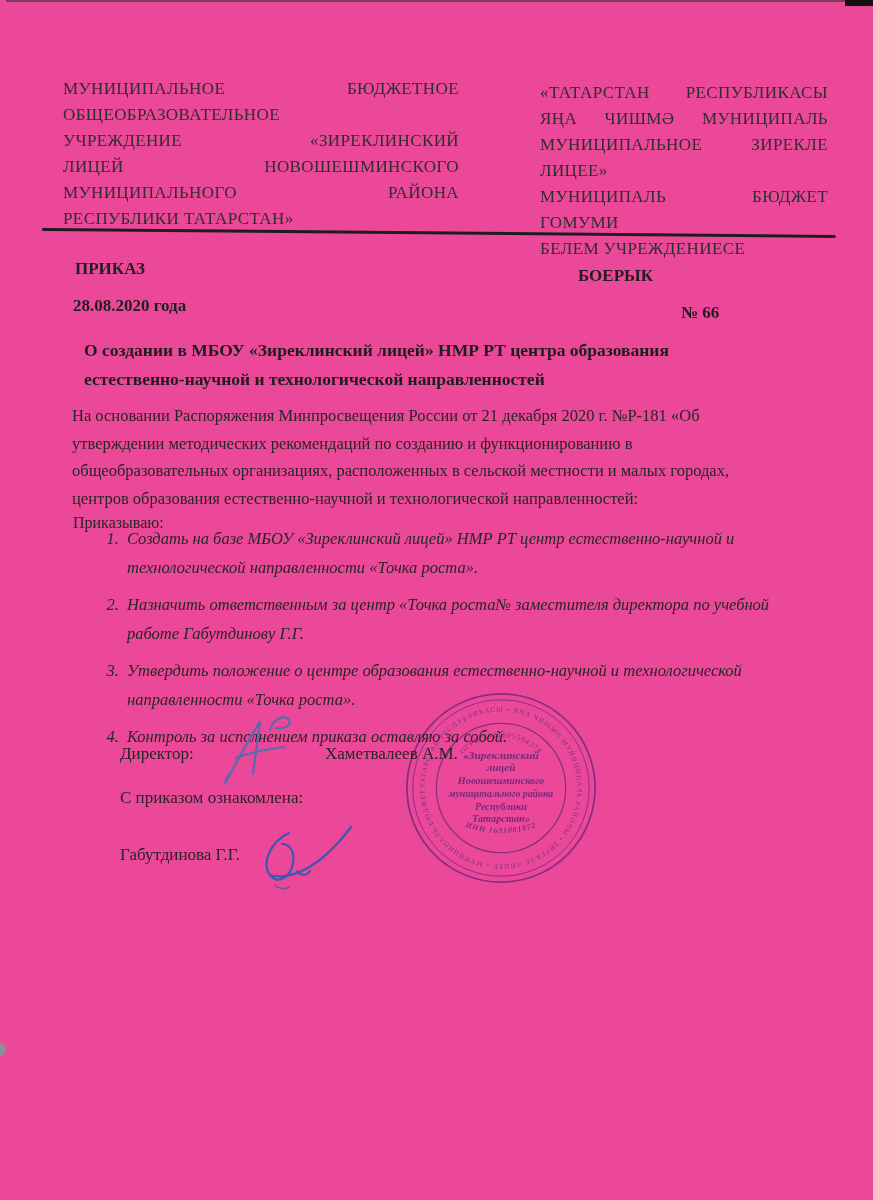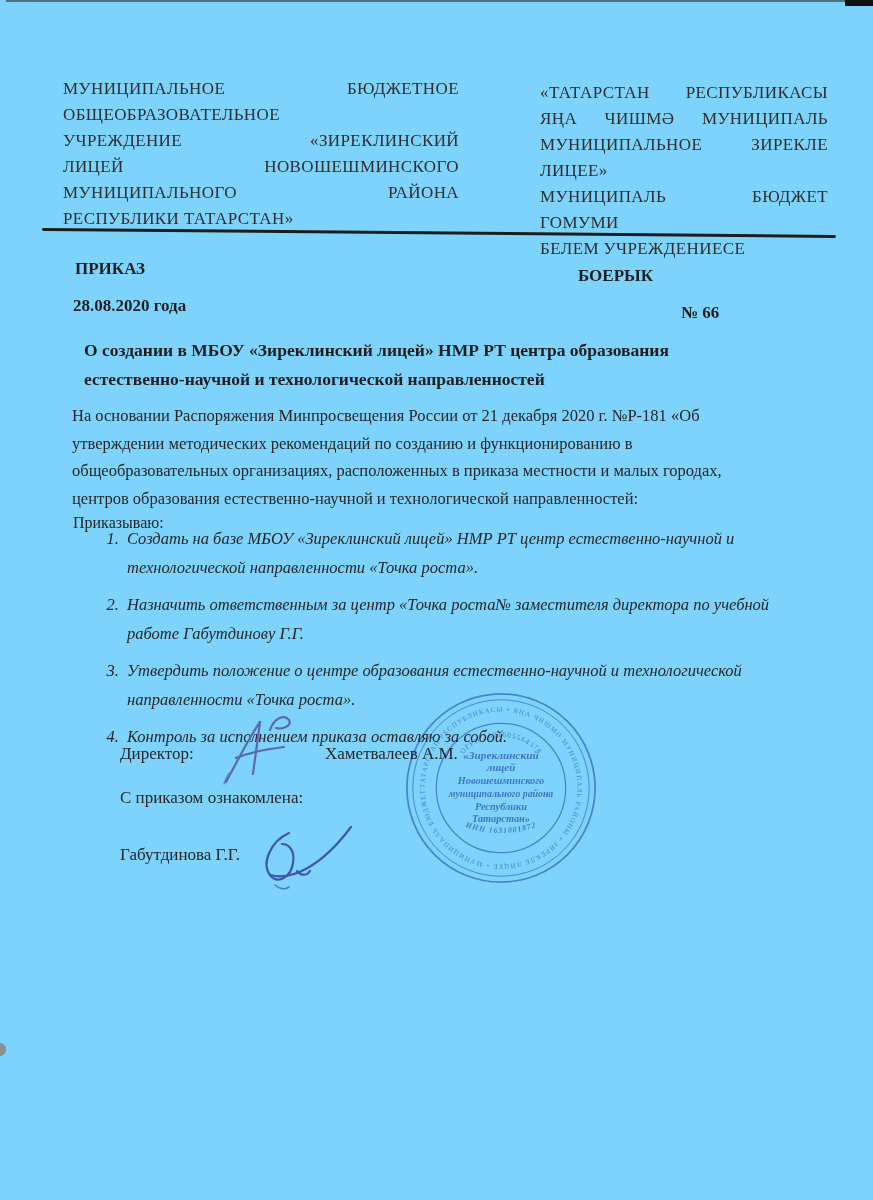--- a/index.html
+++ b/index.html
@@ -1,20 +1,20 @@
 <!DOCTYPE html>
 <html><head>
 <meta charset="utf-8">
 <style>
   * { margin:0; padding:0; box-sizing:border-box; }
   html,body { width:873px; height:1200px; }
   body { background:#ffffff; }
   .page {
     position:relative; width:873px; height:1200px;
-    background:#7dd3fc; overflow:hidden;
+    background:#ec4899; overflow:hidden;
     font-family:"Liberation Serif", serif; color:#242424;
   }
   
   .scan-top-line { position:absolute; top:0; left:6px; right:0; height:2px; background:#3a3a3a; opacity:.65; }
   .scan-corner-mark { position:absolute; top:0; right:0; width:28px; height:6px; background:#111; }
   .scan-left-dot { position:absolute; left:0; top:1043px; width:6px; height:13px; background:#8a9096; border-radius:0 6px 6px 0; }
 
   
   .hdr { position:absolute; font-size:17px; line-height:26px; letter-spacing:.4px; color:#2e2e2e; }
   .hdr-left { left:63px; top:76px; width:396px; }
@@ -91,21 +91,21 @@
   <div class="lbl lbl-num">№ 66</div>
 
   <div class="doc-title">
       <div>О создании в МБОУ «Зиреклинский лицей» НМР РТ центра образования</div>
       <div>естественно-научной и технологической направленностей</div>
     </div>
 
   <div class="preamble">
       <div>На основании Распоряжения Минпросвещения России от 21 декабря 2020 г. №Р-181 «Об</div>
       <div>утверждении методических рекомендаций по созданию и функционированию в</div>
-      <div>общеобразовательных организациях, расположенных в приказа местности и малых городах,</div>
+      <div>общеобразовательных организациях, расположенных в сельской местности и малых городах,</div>
       <div>центров образования естественно-научной и технологической направленностей:</div>
     </div>
 
   <div class="directive-intro">Приказываю:</div>
 
   <ol class="order-list">
       <li>Создать на базе МБОУ «Зиреклинский лицей» НМР РТ центр естественно-научной и технологической направленности «Точка роста».</li>
       <li>Назначить ответственным за центр «Точка роста№ заместителя директора по учебной работе Габутдинову Г.Г.</li>
       <li>Утвердить положение о центре образования естественно-научной и технологической направленности «Точка роста».</li>
       <li>Контроль за исполнением приказа оставляю за собой.</li>

